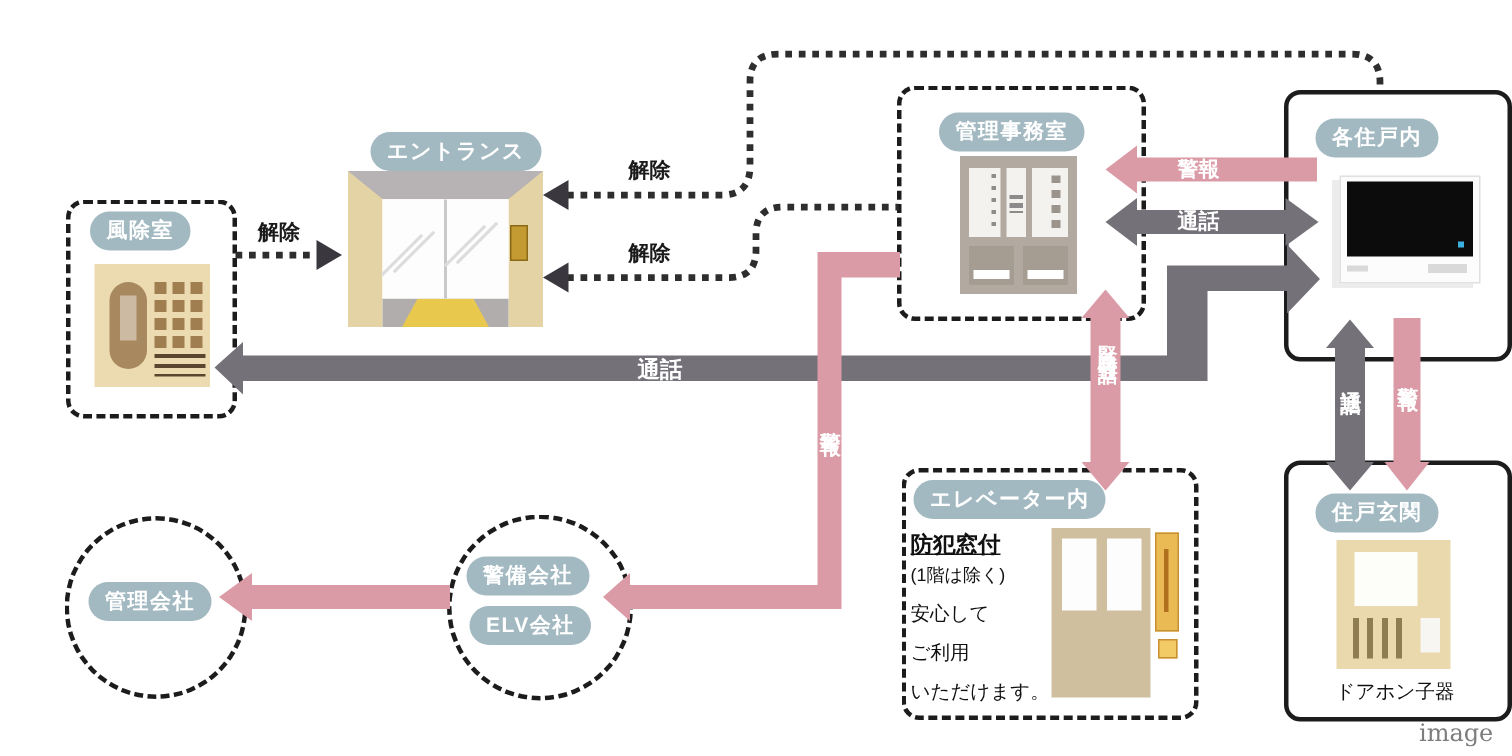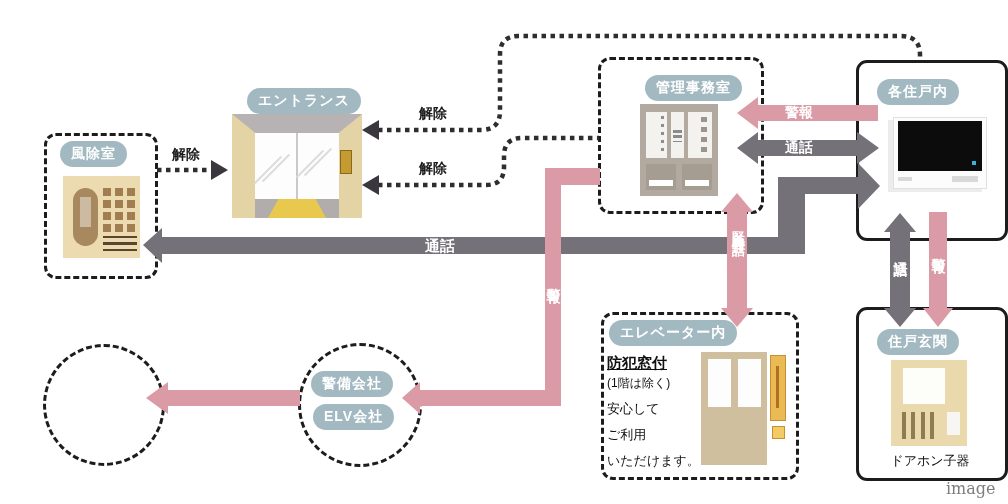--- a/index.html
+++ b/index.html
@@ -144,24 +144,25 @@
 
     <path d="M378,130 H481 Q500,130 500,111 V54 Q500,36 519,36 H901 Q920,36 920,55 V60" stroke="#2e2e2e" stroke-width="4.5" stroke-dasharray="4.5 4.5" fill="none"></path>
     <polygon fill="#3a383e" points="362,130 379,120 379,140"></polygon>
 
     <path d="M378,185 H486 Q504,185 504,167 V156 Q504,138 522,138 H599" stroke="#2e2e2e" stroke-width="4.5" stroke-dasharray="4.5 4.5" fill="none"></path>
     <polygon fill="#3a383e" points="362,185 379,175 379,195"></polygon>
   </svg>
 
   <div class="abs pill" style="left:60px;top:141px;">風除室</div>
   <div class="abs pill" style="left:247px;top:88px;">エントランス</div>
-  <div class="abs pill" style="left:645px;top:75px;font-family:Liberation Mono, monospace;">管理事務室</div>
+  <div class="abs pill" style="left:626px;top:75px;font-family:Liberation Mono, monospace;">管理事務室</div>
   <div class="abs pill" style="left:877px;top:79px;">各住戸内</div>
   <div class="abs pill" style="left:609px;top:320px;">エレベーター内</div>
   <div class="abs pill" style="left:877px;top:329px;">住戸玄関</div>
+  <div class="abs pill" style="left:59px;top:388px;">管理会社</div>
   <div class="abs pill" style="left:311px;top:371px;">警備会社</div>
   <div class="abs pill" style="left:313px;top:404px;">ELV会社</div>
 
   <div class="abs lbl-b" style="left:172px;top:146px;">解除</div>
   <div class="abs lbl-b" style="left:419px;top:105px;">解除</div>
   <div class="abs lbl-b" style="left:419px;top:160px;">解除</div>
   <div class="abs lbl-w" style="left:410px;top:237px;width:60px;">通話</div>
   <div class="abs lbl-w" style="left:771px;top:104px;width:56px;font-size:14px;">警報</div>
   <div class="abs lbl-w" style="left:771px;top:139px;width:56px;font-size:14px;">通話</div>
   <div class="abs lbl-w vtext" style="left:545px;top:277px;font-size:14px;">警報</div>

